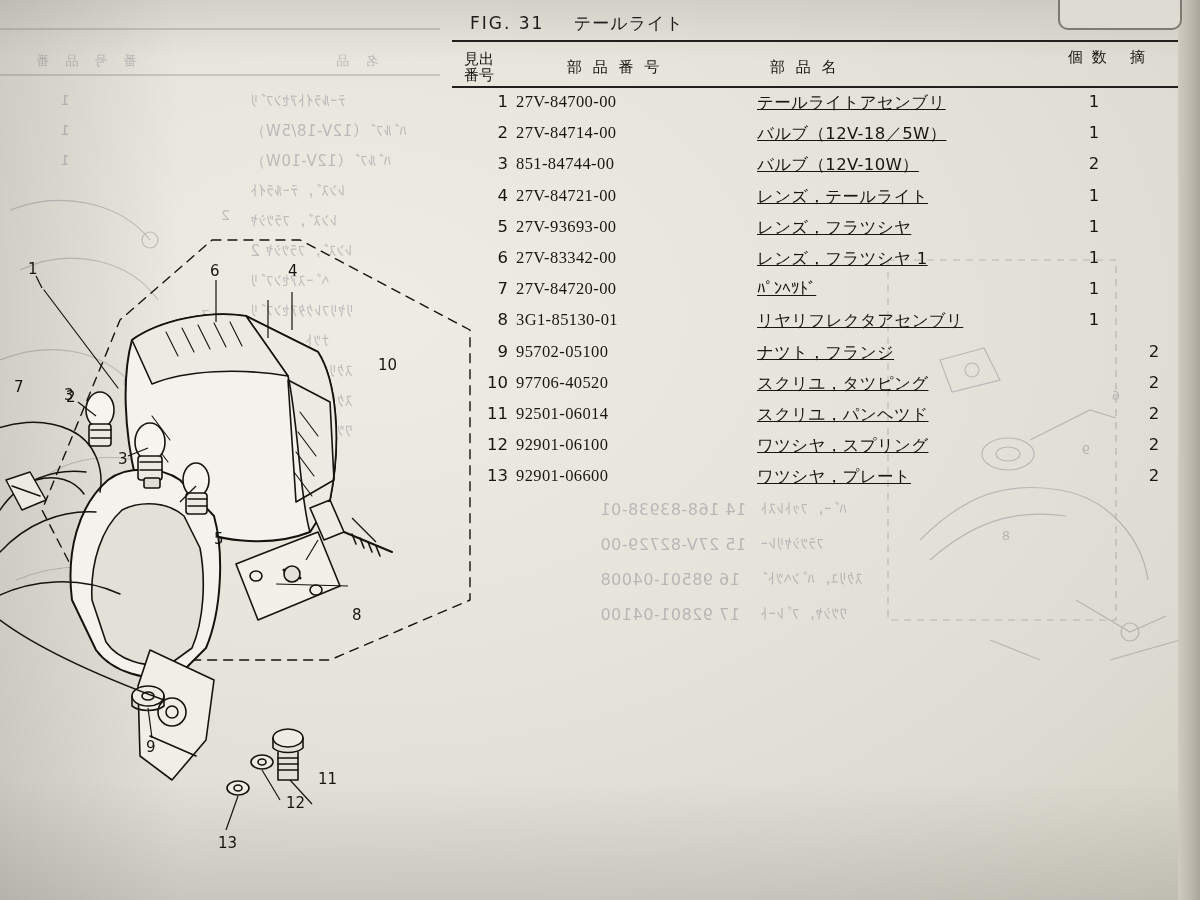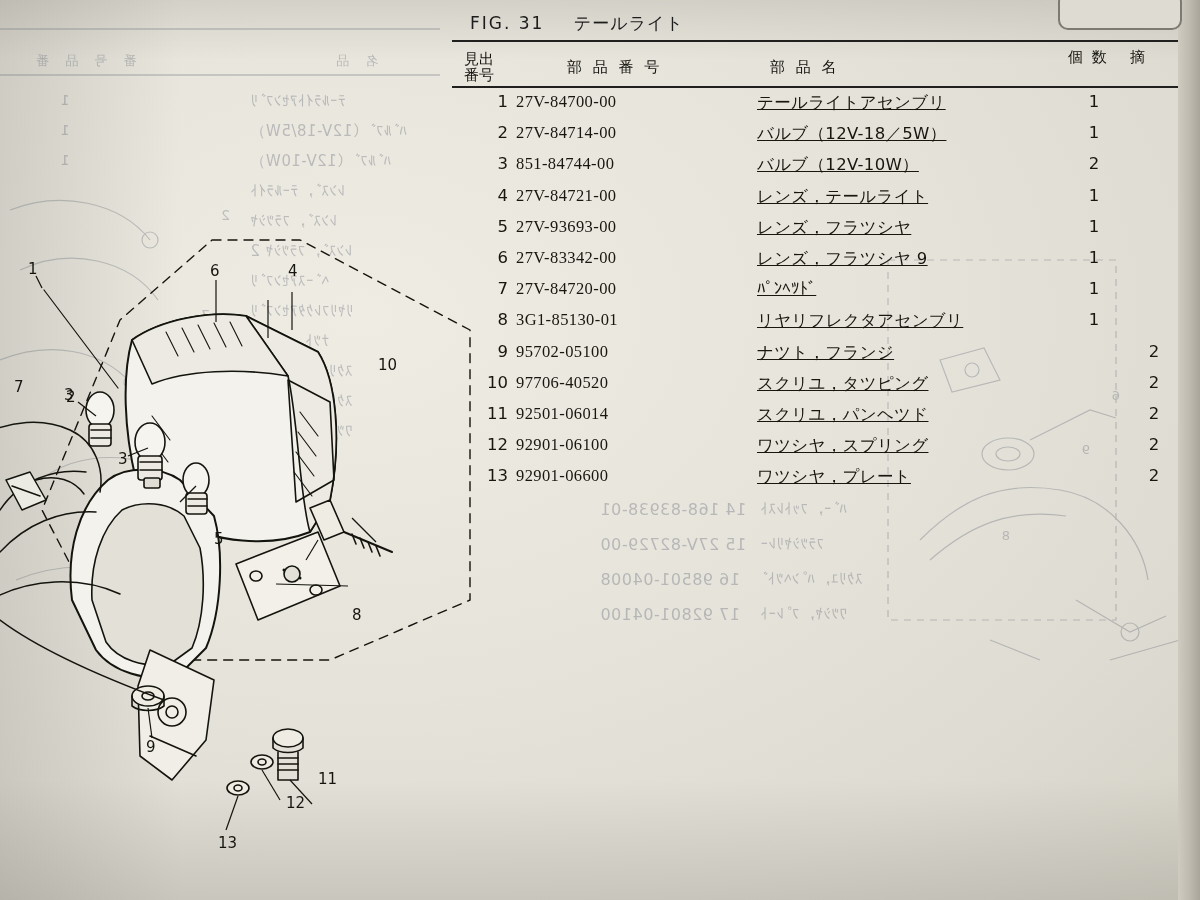--- a/index.html
+++ b/index.html
@@ -291,21 +291,21 @@
       </div>
       <div class="row">
         <span class="r-no">5</span>
         <span class="r-part">27V-93693-00</span>
         <span class="r-name">レンズ，フラツシヤ</span>
         <span class="r-qty">1</span>
       </div>
       <div class="row">
         <span class="r-no">6</span>
         <span class="r-part">27V-83342-00</span>
-        <span class="r-name">レンズ，フラツシヤ 9</span>
+        <span class="r-name">レンズ，フラツシヤ 1</span>
         <span class="r-qty">1</span>
       </div>
       <div class="row">
         <span class="r-no">7</span>
         <span class="r-part">27V-84720-00</span>
         <span class="r-name">ﾊﾟﾝﾍﾂﾄﾞ</span>
         <span class="r-qty">1</span>
       </div>
       <div class="row">
         <span class="r-no">8</span>

